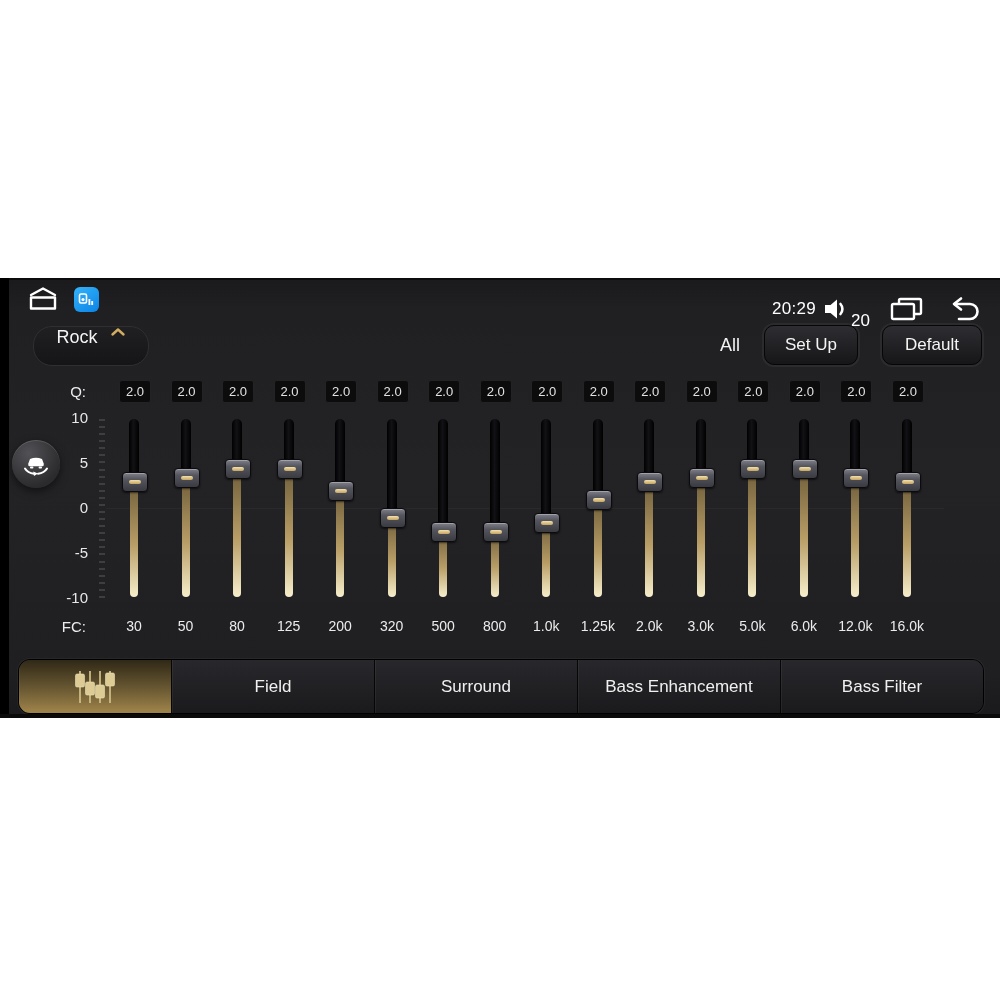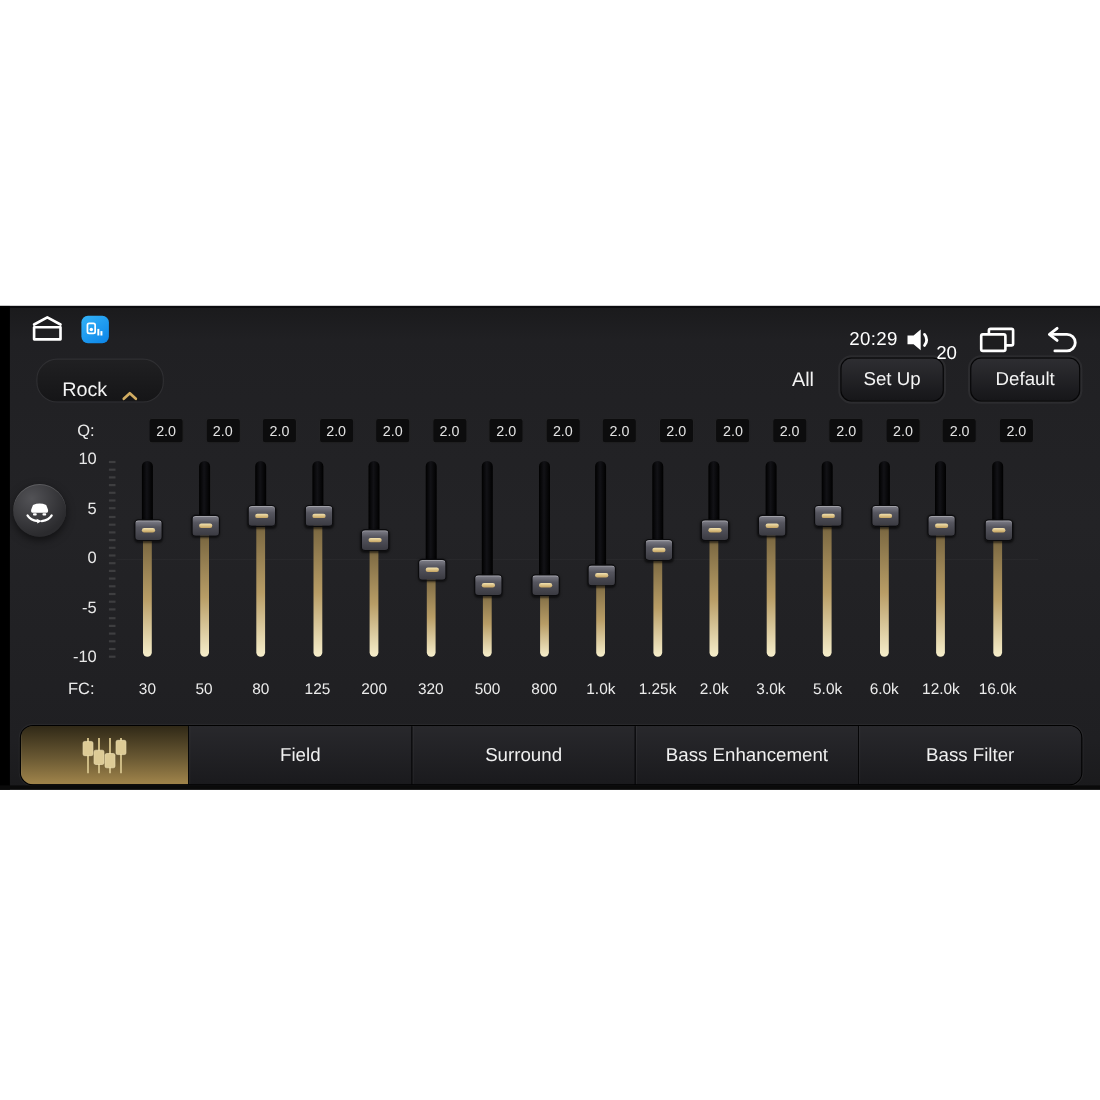--- a/index.html
+++ b/index.html
@@ -16,42 +16,42 @@
   .app-icon{width:25px;height:25px;border-radius:6px;background:linear-gradient(145deg,#34b3f8,#0b84e8);
     display:flex;align-items:center;justify-content:center;}
   .sb-right{position:absolute;right:18px;top:2px;display:flex;align-items:center;}
   .sb-time{color:#fff;font-size:17px;letter-spacing:.3px;}
   .sb-vol-num{color:#fff;font-size:17px;margin-left:4px;margin-top:25px;}
   .sb-gap-s{width:7px;}.sb-gap-m{width:18px;}.sb-gap-l{width:22px;}
 
   
   .preset-pill{position:absolute;left:33px;top:48px;width:114px;height:38px;border-radius:19px;
     background:linear-gradient(180deg,#202022,#151517);border:1px solid #2f2f32;
-    display:flex;align-items:flex-end;justify-content:center;gap:12px;cursor:pointer;}
+    display:flex;align-items:flex-start;justify-content:center;gap:12px;cursor:pointer;}
   .preset-pill span{color:#f4f4f4;font-size:18px;}
   .toolbar-right{position:absolute;right:18px;top:48px;height:38px;display:flex;align-items:center;}
   .all-label{color:#f2f2f2;font-size:18px;margin-right:24px;cursor:pointer;}
   .btn{height:38px;border-radius:10px;background:linear-gradient(180deg,#2e2e32,#161619);
     border:1px solid #060607;box-shadow:0 0 0 2px rgba(255,255,255,0.05);
     color:#f4f4f4;font-size:17px;display:flex;align-items:center;justify-content:center;cursor:pointer;}
   .btn-setup{width:92px;margin-right:24px;}
   .btn-default{width:98px;}
 
   
   .eq-area{position:absolute;left:0;top:100px;width:1000px;height:262px;}
   .q-label{position:absolute;left:58px;top:5px;width:28px;text-align:right;color:#ececec;font-size:15px;}
   .fc-label{position:absolute;left:54px;top:240px;width:32px;text-align:right;color:#ececec;font-size:15px;}
   .scale{position:absolute;left:40px;width:48px;text-align:right;color:#e8e8e8;font-size:15px;height:18px;line-height:18px;}
   .scale.s0{top:31px;}.scale.s1{top:76px;}.scale.s2{top:121px;}.scale.s3{top:166px;}.scale.s4{top:211px;}
   .ruler{position:absolute;left:99px;top:41px;height:179px;display:flex;flex-direction:column;justify-content:space-between;}
   .tick{width:6px;height:2px;background:#3e3e40;}
   .zero-line{position:absolute;left:106px;top:130px;width:838px;height:1px;background:rgba(255,255,255,0.035);}
 
   .band{position:absolute;top:0;width:52px;height:262px;}
-  .q-box{position:absolute;left:27px;top:2px;width:30px;height:21px;border-radius:3px;
+  .q-box{position:absolute;left:11px;top:2px;width:30px;height:21px;border-radius:3px;
     background:#0c0c0d;border:1px solid #232325;color:#e2e2e2;font-size:13px;
     text-align:center;line-height:21px;cursor:pointer;}
   .track-dark{position:absolute;left:21px;top:41px;width:10px;border-radius:5px;
     background:linear-gradient(90deg,#000,#121216 45%,#000);}
   .track-gold{position:absolute;left:22px;width:8px;border-radius:4px;
     background:linear-gradient(180deg,#6e5d3a 0%,#b89d66 55%,#f6eecb 100%);}
   .thumb{position:absolute;left:14px;width:24px;height:18px;border-radius:4px;
     background:linear-gradient(180deg,#80808a 0%,#55555e 35%,#3a3a41 100%);
     border:1px solid #0b0b0d;box-shadow:inset 0 1px 0 rgba(255,255,255,0.28),0 1px 2px rgba(0,0,0,.6);
     display:flex;align-items:center;justify-content:center;cursor:grab;}

